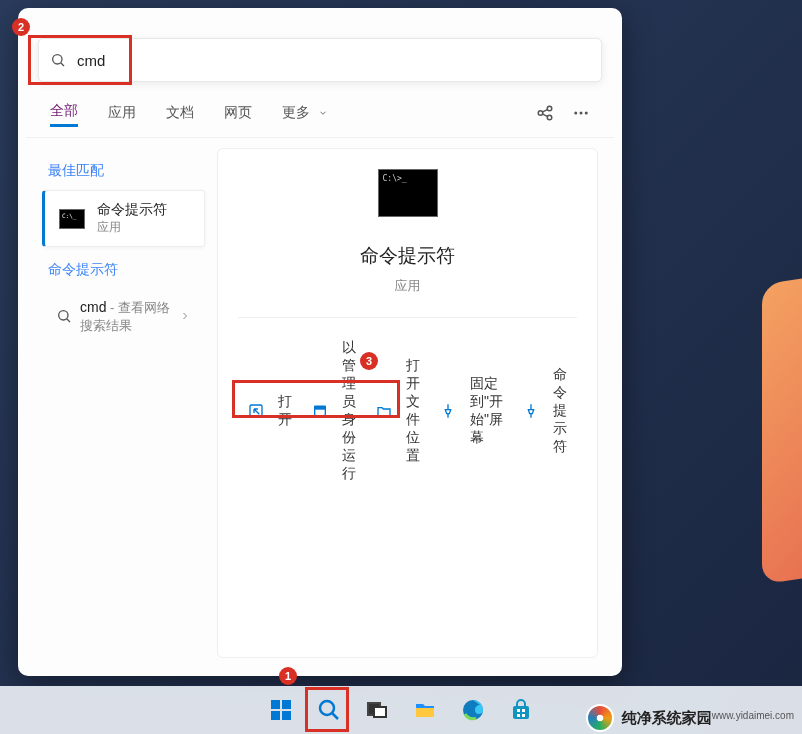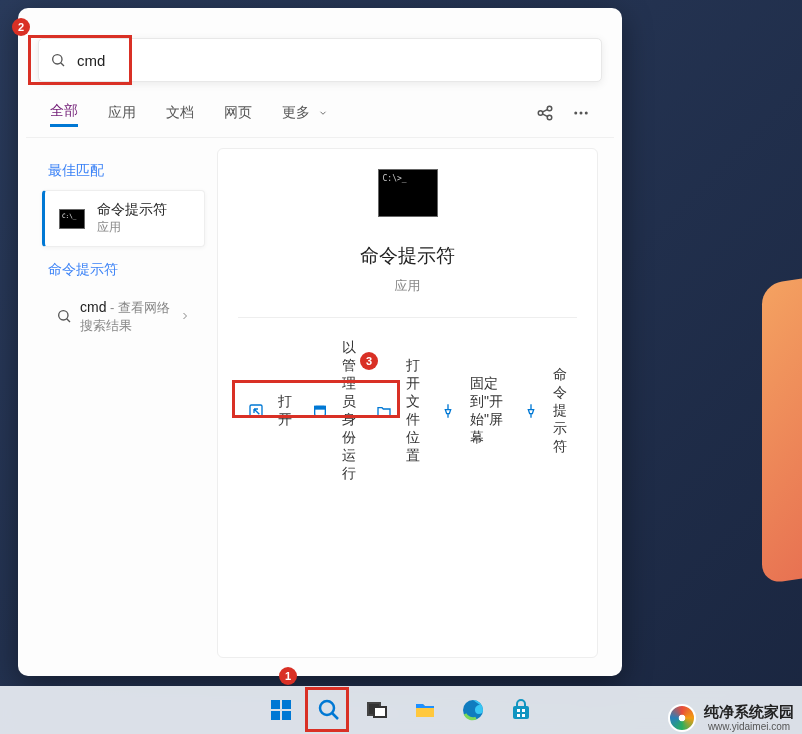--- a/index.html
+++ b/index.html
@@ -243,21 +243,21 @@
       z-index: 60;
     }
     .wm-icon {
       width: 28px;
       height: 28px;
       border-radius: 50%;
       background: radial-gradient(circle at 50% 50%, #fff 20%, transparent 21%),
                   conic-gradient(#e74c3c, #f39c12, #27ae60, #2980b9, #e74c3c);
       border: 2px solid #fff;
     }
-    .wm-text { display: flex; flex-direction: column; line-height: 1.1; text-align: center; }
+    .wm-text { display: flex; flex-direction: row; line-height: 1.1; }
     .wm-title { font-size: 15px; font-weight: bold; color: #222; }
     .wm-url { font-size: 10px; color: #555; }
     .svg-icon { width: 16px; height: 16px; }
   </style>
 </head>
 <body>
 
 <div class="bg-accent"></div>
 
 <div class="annot-badge" style="top:18px; left:12px;">2</div>

